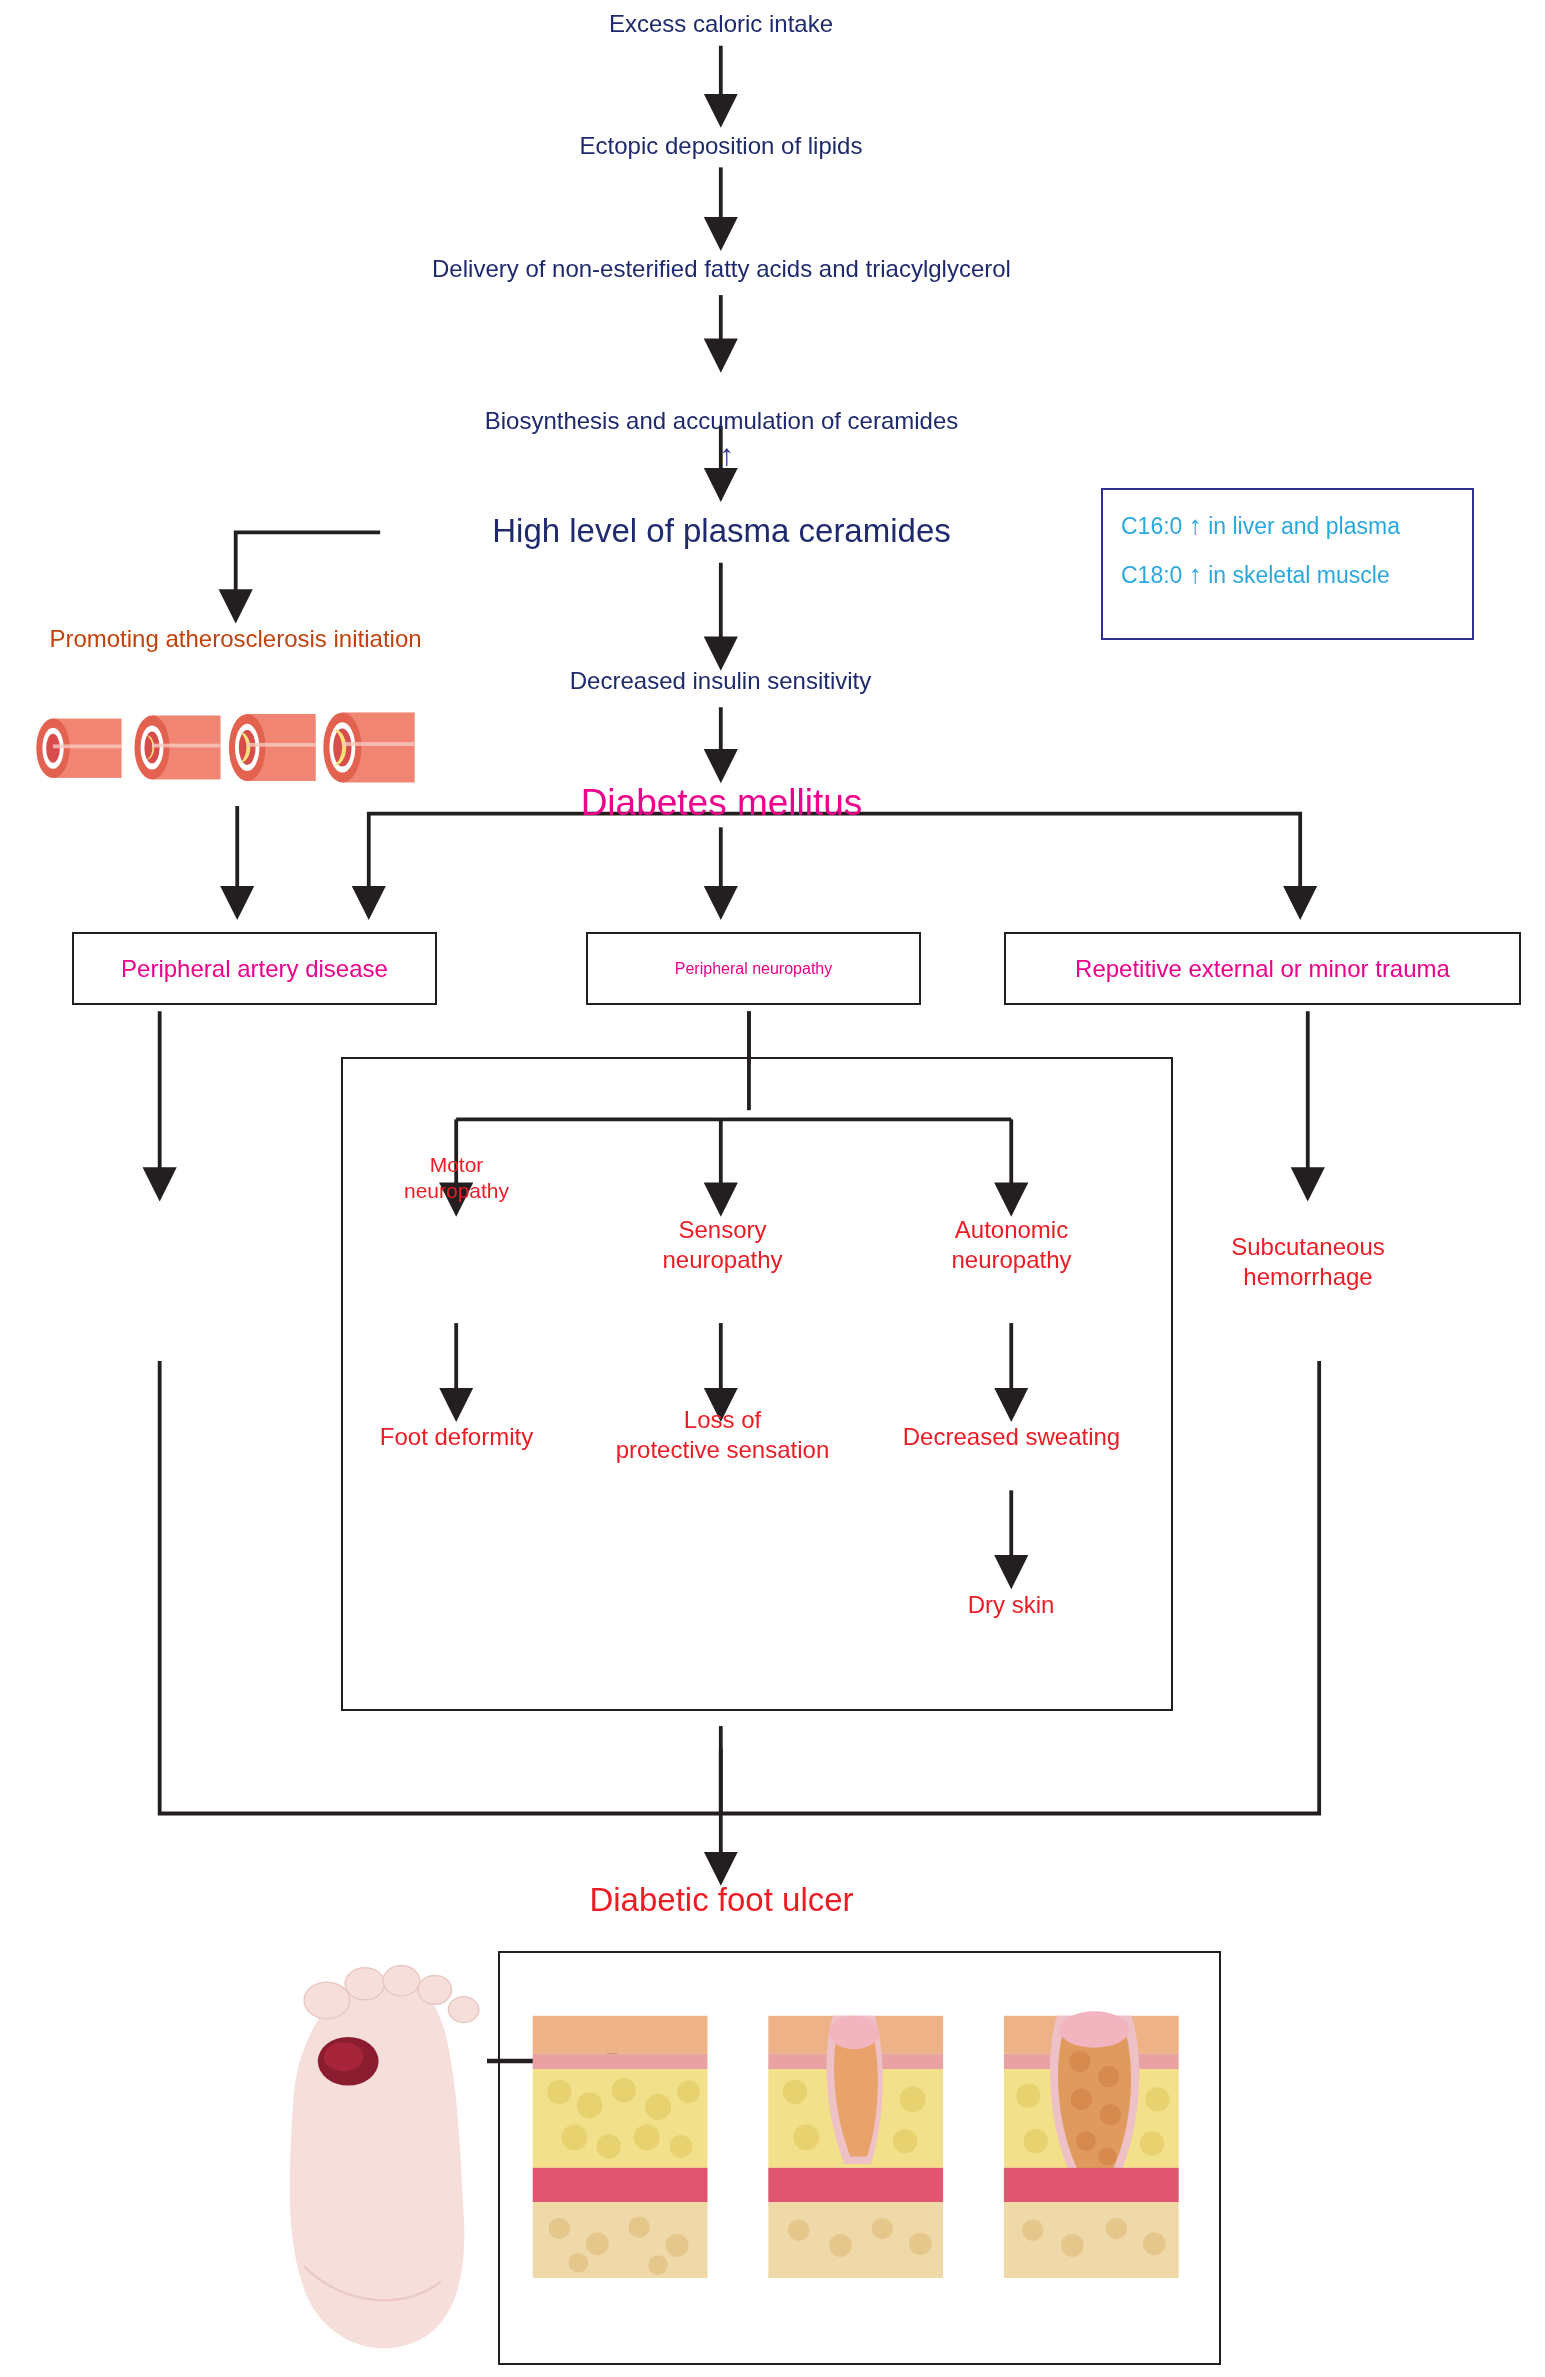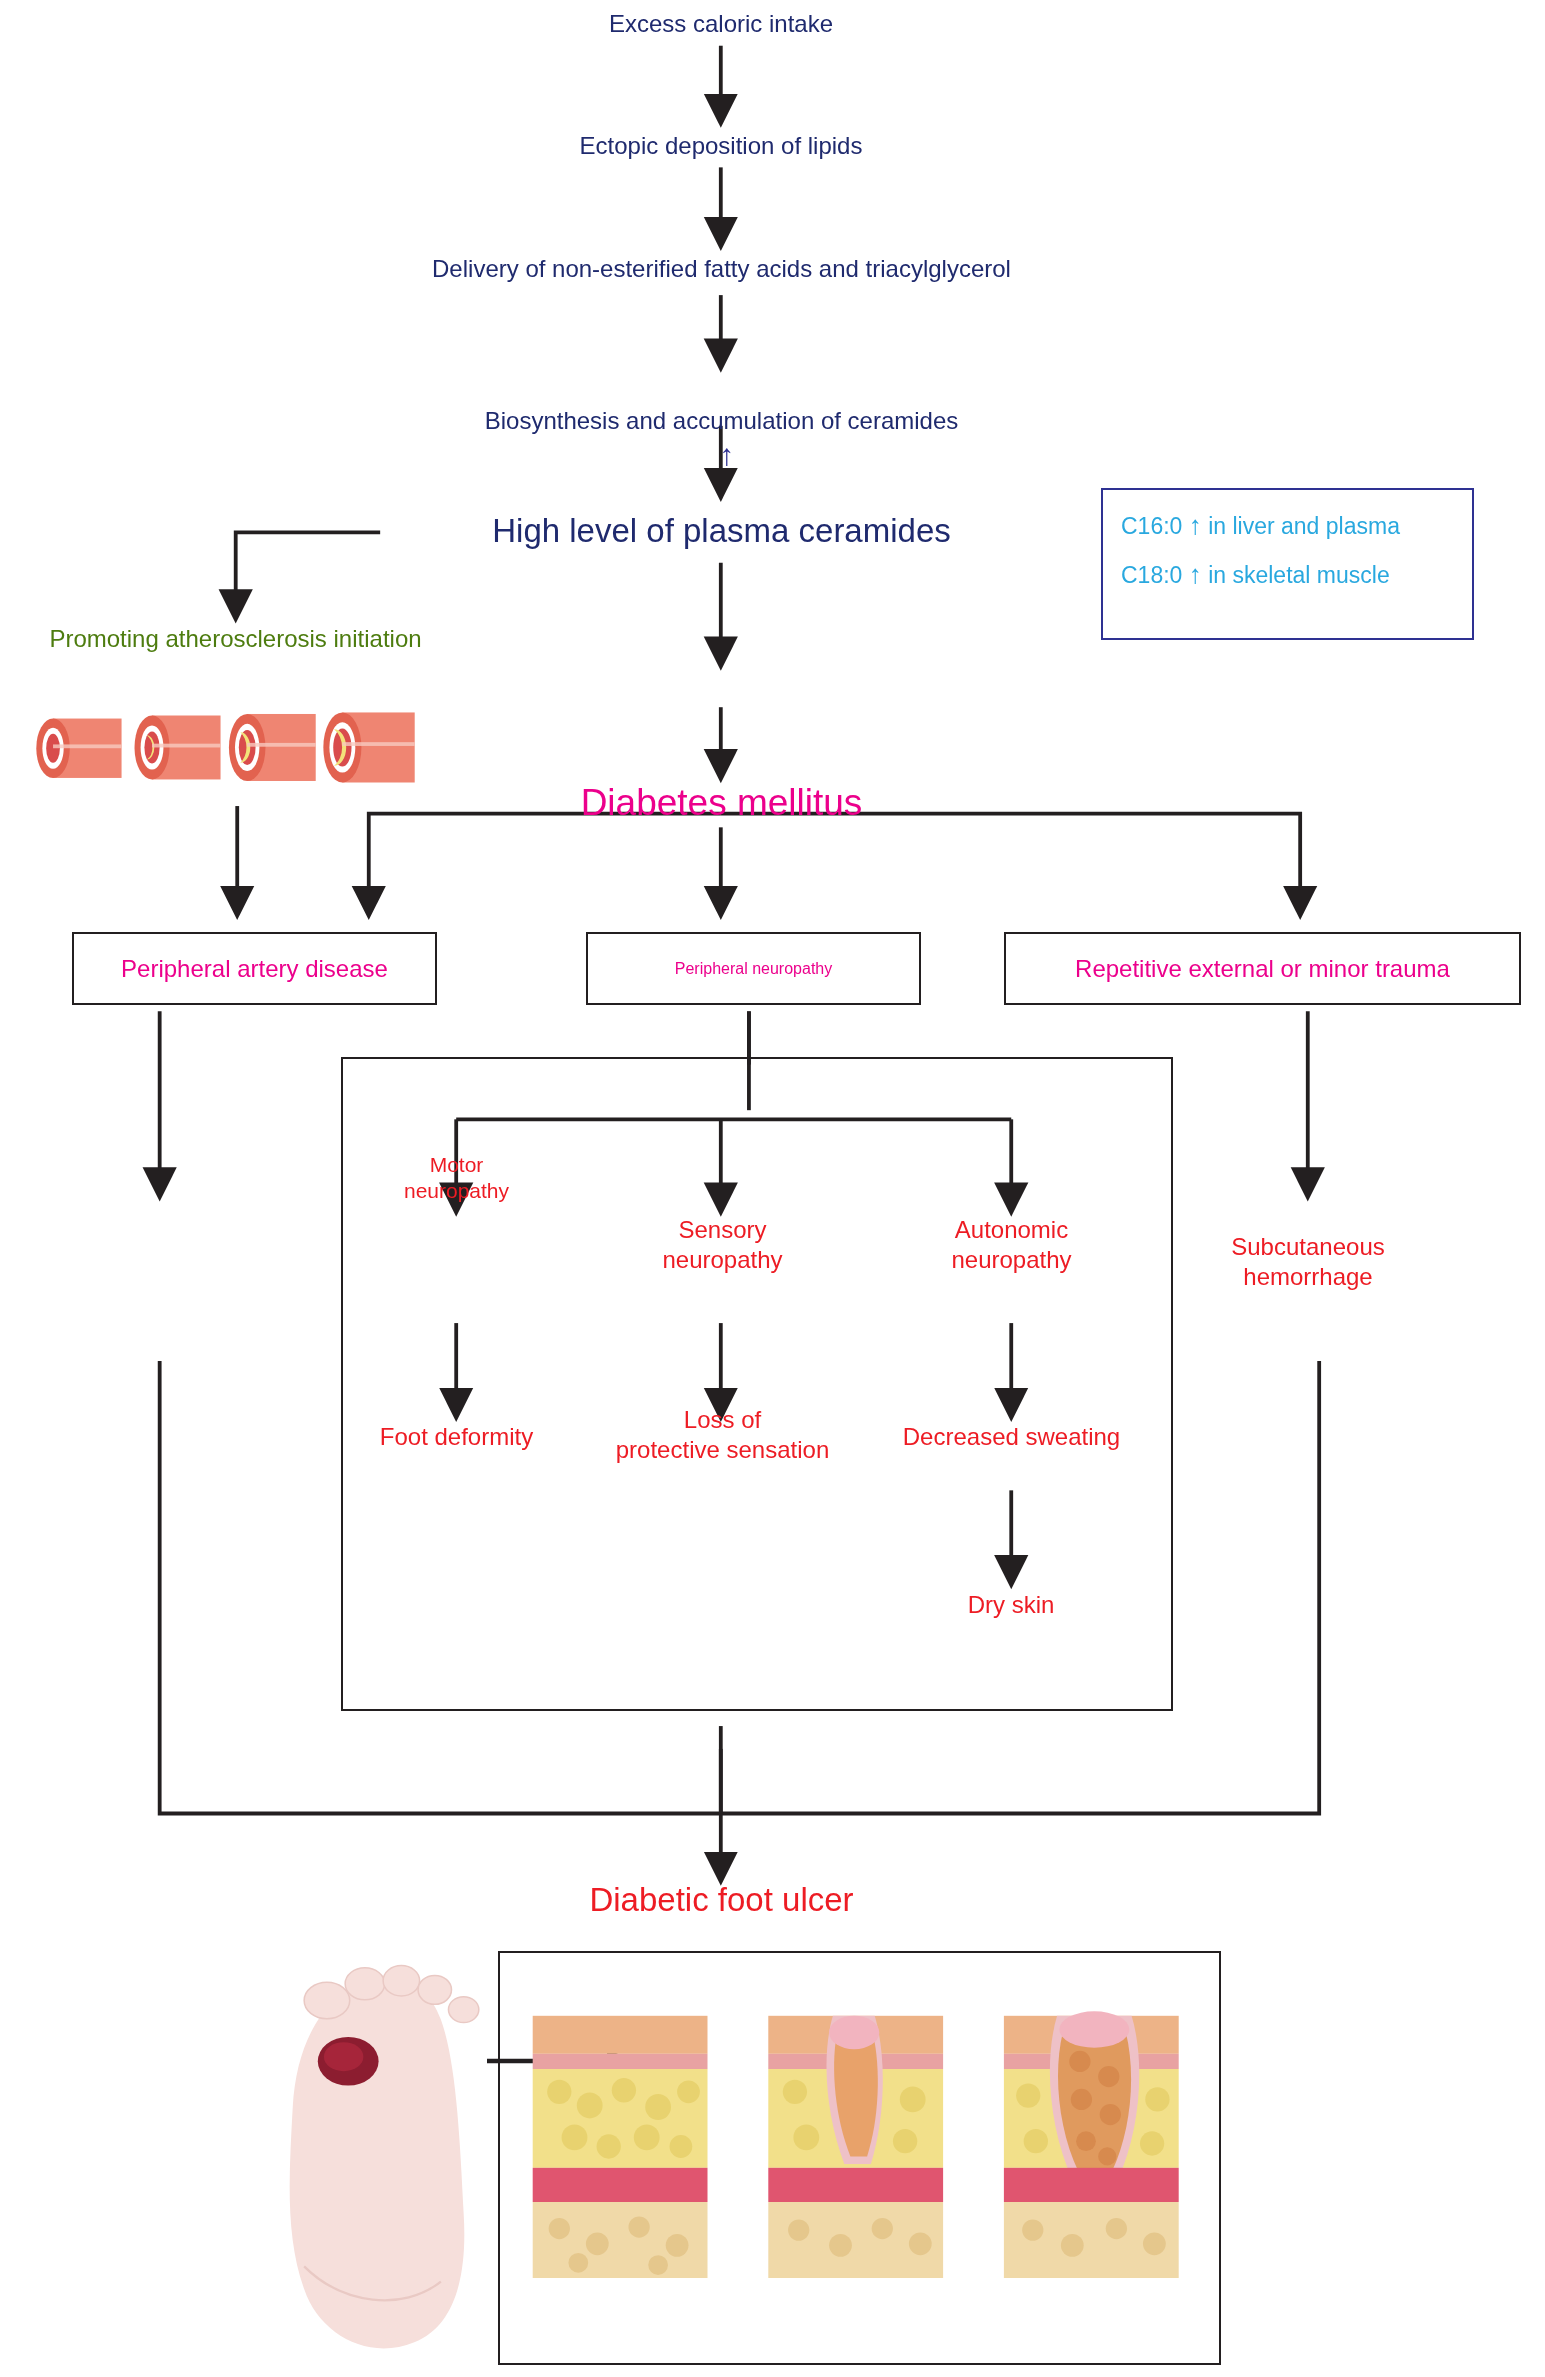--- a/index.html
+++ b/index.html
@@ -18,21 +18,21 @@
     overflow: hidden;
     padding-left: 32px;
   }
   .node {
     position: absolute;
     text-align: center;
     line-height: 1.25;
     white-space: pre-line;
   }
   .navy   { color: #1f2a6e; }
-  .cyan   { color: #4d7c0f; }
+  .cyan   { color: #c2410c; }
   .magenta{ color: #ec008c; }
   .red    { color: #ed1c24; }
   .boxed {
     border: 2.3px solid #231f20;
     box-sizing: border-box;
     display: flex;
     align-items: center;
     justify-content: center;
   }
   .legend-box {
@@ -130,20 +130,21 @@
 
   <div class="node navy" style="left:402px; top:376px; width:639px; font-size:24px;">
     <span>Biosynthesis and accumulation of ceramides</span>
     <span class="arrow-up-navy" style="font-size:30px; margin-left:10.6px;">↑</span>
   </div>
 
   <div class="node navy" style="left:402px; top:510px; width:639px; font-size:33px;">High level of plasma ceramides</div>
 
   <div class="node cyan" style="left:15px; top:624px; width:441px; font-size:24px;">Promoting atherosclerosis initiation</div>
 
+  <div class="node navy" style="left:462px; top:666px; width:517px; font-size:24px;">Decreased insulin sensitivity</div>
 
   <div class="node magenta" style="left:478px; top:780px; width:487px; font-size:37px;">Diabetes mellitus</div>
 
   <div class="node boxed magenta" style="left:72px; top:932px; width:365px; height:73px; font-size:24px;">
     <span>Peripheral artery disease</span>
   </div>
 
   <div class="node boxed magenta" style="left:586px; top:932px; width:335px; height:73px; font-size:16px;">
     <span>Peripheral neuropathy</span>
   </div>

